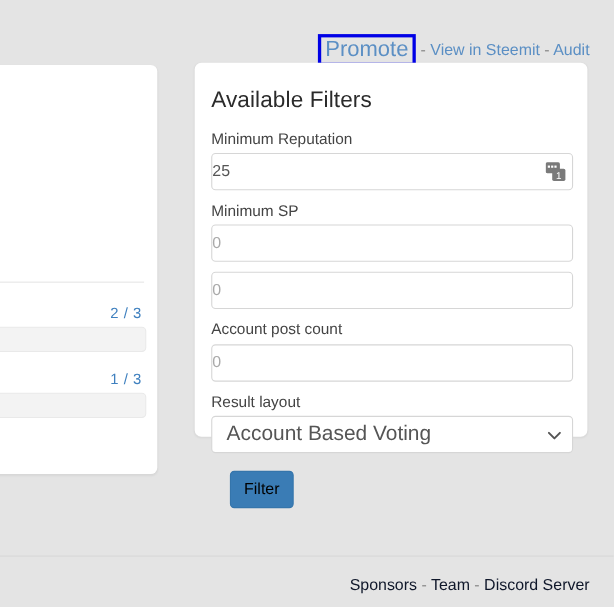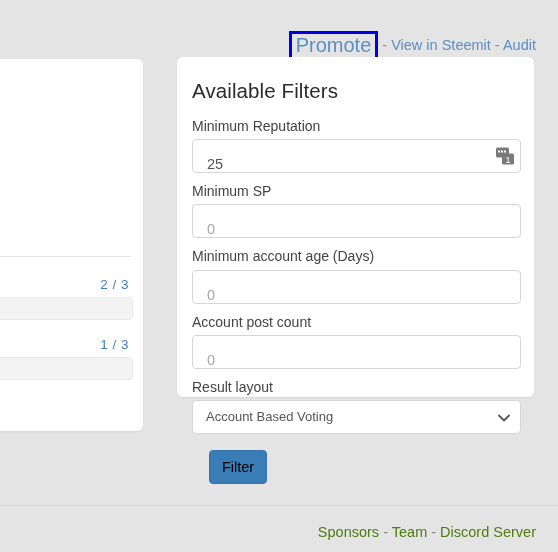--- a/index.html
+++ b/index.html
@@ -114,22 +114,22 @@
   }
   .field-input {
     position: relative;
     width: 329px;
     height: 34px;
     border: 1px solid #d6d6d6;
     border-radius: 4px;
     background: #ffffff;
     margin-bottom: 9px;
     display: flex;
-    align-items: flex-end;
-    padding: 0 14px;
+    align-items: center;
+    padding: 0 0;
     font-size: 14.5px;
     font-family: "Liberation Sans", sans-serif;
     color: #555555;
   }
   .field-input.placeholder { color: #a9a9a9; }
 
   .autofill-icon {
     position: absolute;
     right: 5px;
     top: 50%;
@@ -146,21 +146,21 @@
   }
   .select-box {
     width: 329px;
     height: 34px;
     border: 1px solid #d6d6d6;
     border-radius: 4px;
     background: #ffffff;
     display: flex;
     align-items: center;
     padding: 0 28px 0 13px;
-    font-size: 13px;
+    font-size: 19px;
     color: #555555;
   }
   .chevron {
     position: absolute;
     right: 11px;
     top: 50%;
     transform: translateY(-50%);
     pointer-events: none;
   }
 
@@ -188,21 +188,21 @@
   }
   .footer-links {
     position: absolute;
     right: 22px;
     top: 524px;
     font-size: 14.5px;
     white-space: nowrap;
     color: #8a8a8a;
   }
   .footer-links a {
-    color: #4d7c0f;
+    color: #0f172a;
     text-decoration: none;
   }
 </style>
 </head>
 <body>
 
 <div class="topbar">
   <div class="toplinks">
     <span class="promote-wrap"><a href="#">Promote</a></span><span class="sep"> - </span><a href="#">View in Steemit</a><span class="sep"> - </span><a href="#">Audit</a>
   </div>
@@ -242,21 +242,20 @@
     </span>
   </div>
 
   
   <div class="field-label">Minimum SP</div>
   <div class="field-input placeholder">
     <span>0</span>
   </div>
 
   
-  <div class="field-label">Minimum account age (Days)</div>
   <div class="field-input placeholder">
     <span>0</span>
   </div>
 
   
   <div class="field-label">Account post count</div>
   <div class="field-input placeholder">
     <span>0</span>
   </div>
 

